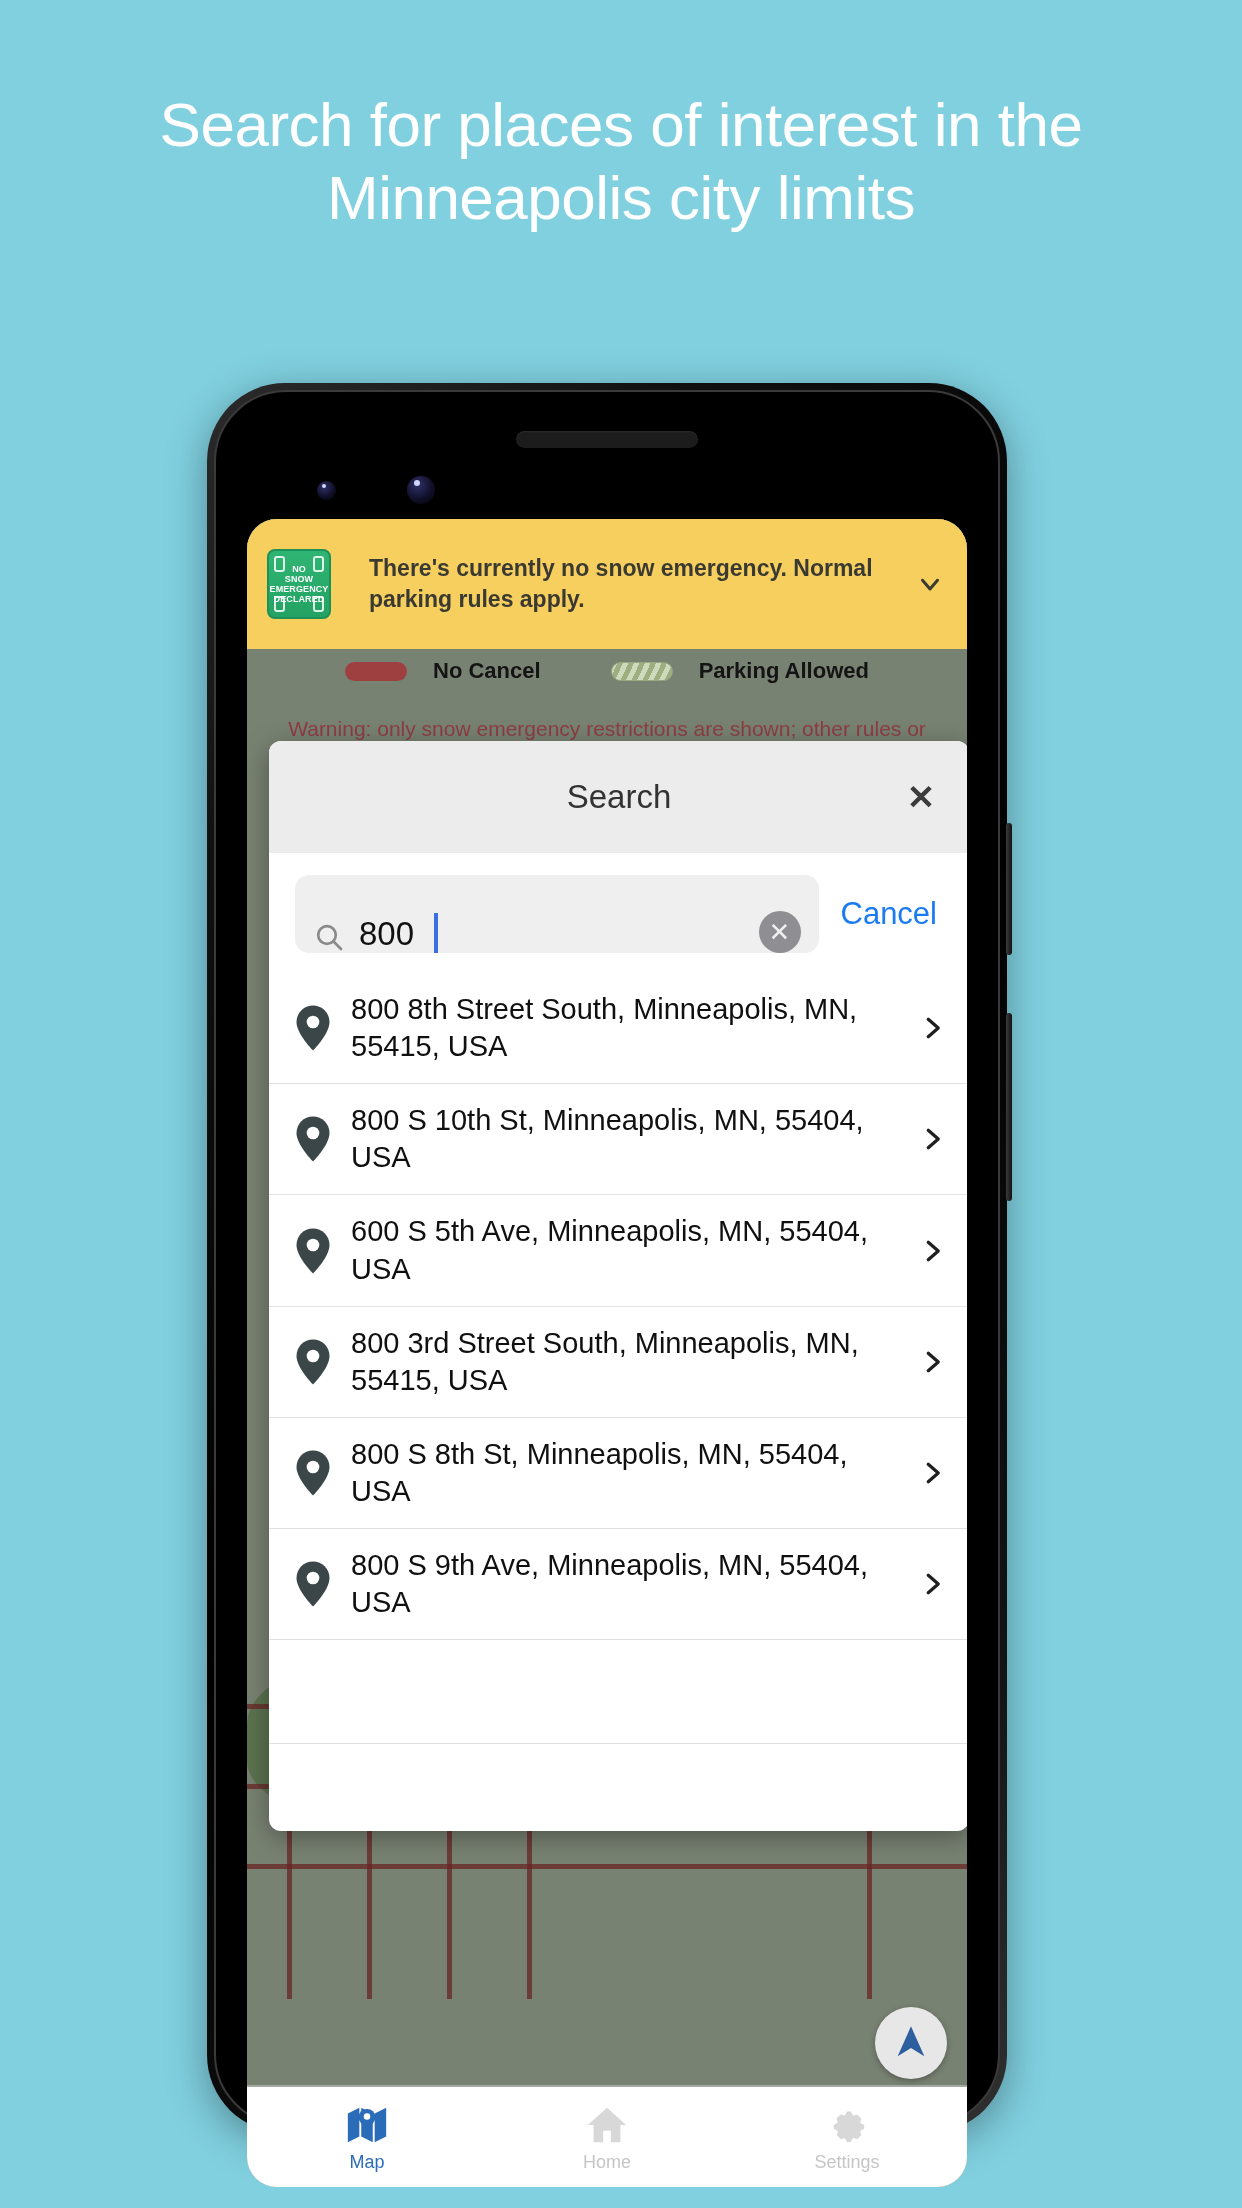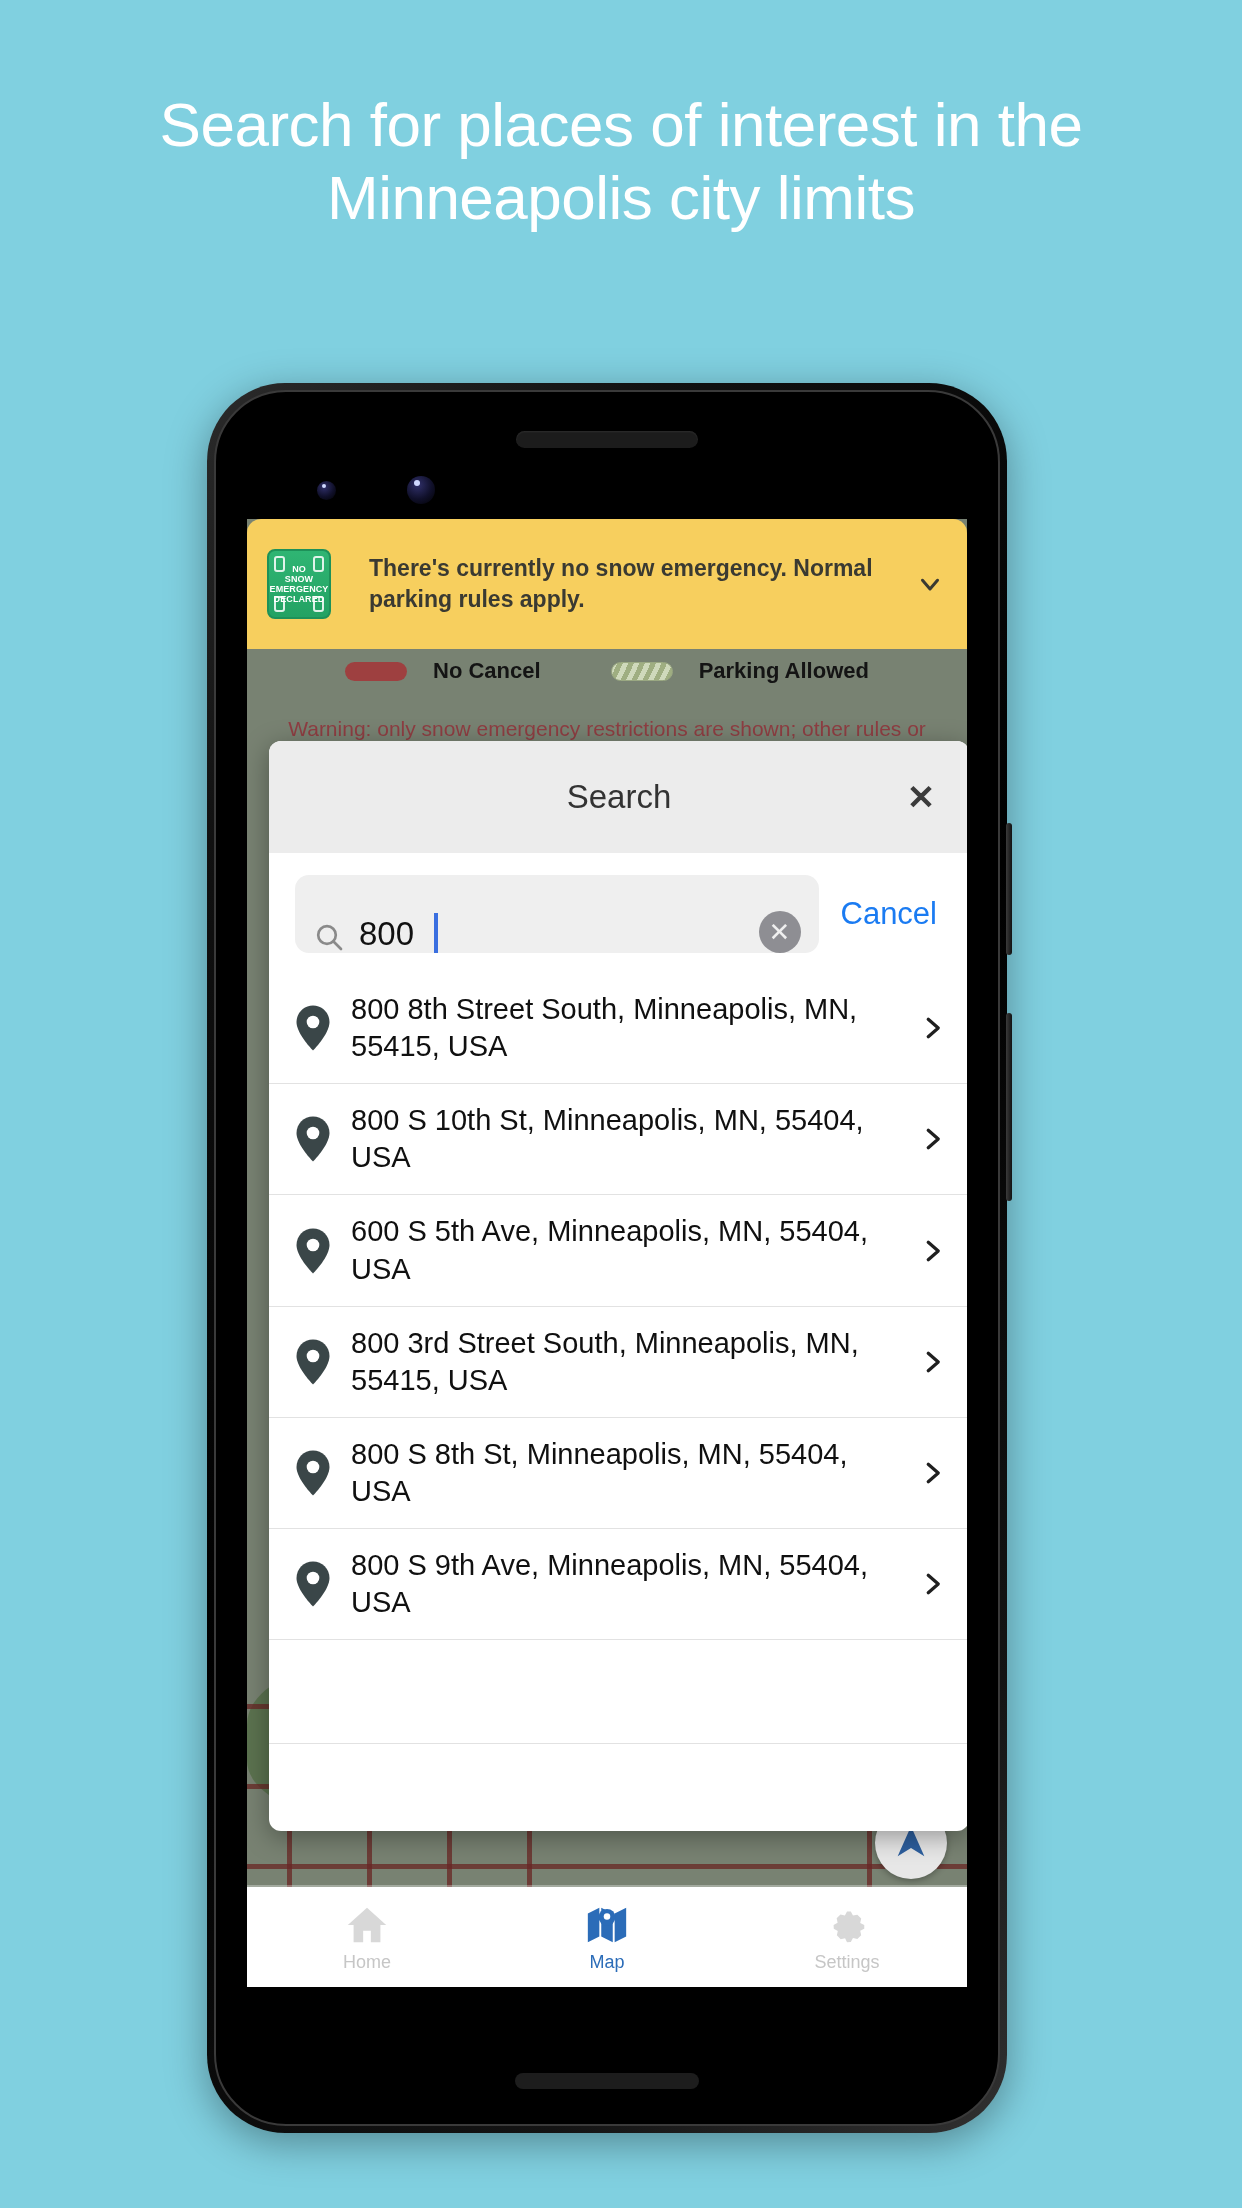--- a/index.html
+++ b/index.html
@@ -36,23 +36,24 @@
   }
   .phone-inner-ring {
     position:absolute; inset:7px;
     border-radius:72px;
     background:#000;
     border:2px solid #3a3a3a;
   }
   .phone-screen {
     position:absolute;
     left:40px; top:136px;
-    width:720px; height:1468px;
+    width:720px; height:1668px;
     background:#fff;
     overflow:hidden;
+    border-radius:30px;
   }
   
   .speaker {
     position:absolute; top:48px; left:50%; transform:translateX(-50%);
     width:182px; height:17px; border-radius:9px;
     background:#1c1c1c;
     box-shadow:inset 0 1px 2px rgba(255,255,255,.08);
   }
   .cam { position:absolute; border-radius:50%; background:radial-gradient(circle at 38% 32%, #30306a 0%, #10102a 55%, #000 100%); }
   .cam::after{content:"";position:absolute;width:22%;height:22%;border-radius:50%;background:#cfd8ff;top:14%;left:24%;}
@@ -283,33 +284,33 @@
       <span>City of Minneapolis GIS</span>
       <span>Powered by Esri</span>
     </div>
     <div class="locate-btn">
       <svg viewBox="0 0 24 24" width="40" height="40">
           <path d="M12 2 L20 20 L12 15 L4 20 Z" fill="#2d5f9e"></path>
         </svg>
     </div>
 
     <div class="tabbar">
-      <div class="tab">
-        <svg viewBox="0 0 24 24">
-            <path d="M12 3 L22 12 h-3 v9 h-5 v-6 h-4 v6 H5 v-9 H2 Z" fill="#d8d8d8"></path>
-          </svg>
-        <span class="tab-label">Home</span>
-      </div>
       <div class="tab active">
         <svg viewBox="0 0 24 24">
             <path d="M2 6 L8 3 v15 l-6 3 Z M9 3 l6 3 v15 l-6-3 Z M16 6 l6-3 v15 l-6 3 Z" fill="#2b6cb8"></path>
             <circle cx="12" cy="8" r="4.4" fill="#2b6cb8"></circle>
             <circle cx="12" cy="7.6" r="1.7" fill="#fff"></circle>
           </svg>
         <span class="tab-label">Map</span>
+      </div>
+      <div class="tab">
+        <svg viewBox="0 0 24 24">
+            <path d="M12 3 L22 12 h-3 v9 h-5 v-6 h-4 v6 H5 v-9 H2 Z" fill="#d8d8d8"></path>
+          </svg>
+        <span class="tab-label">Home</span>
       </div>
       <div class="tab">
         <svg viewBox="0 0 24 24">
             <path d="M12 8.6a3.4 3.4 0 100 6.8 3.4 3.4 0 000-6.8zm9 3.4l-2.1-1.1.5-2.3-2-2-2.3.5L14 5l-2-.1L10.9 7 8.6 6.5l-2 2 .5 2.3L5 12l.1 2 2.1 1.1-.5 2.3 2 2 2.3-.5L12 21l2-.1 1.1-2.1 2.3.5 2-2-.5-2.3L21 14z" fill="#d8d8d8"></path>
           </svg>
         <span class="tab-label">Settings</span>
       </div>
     </div>
 
     <div class="modal">

